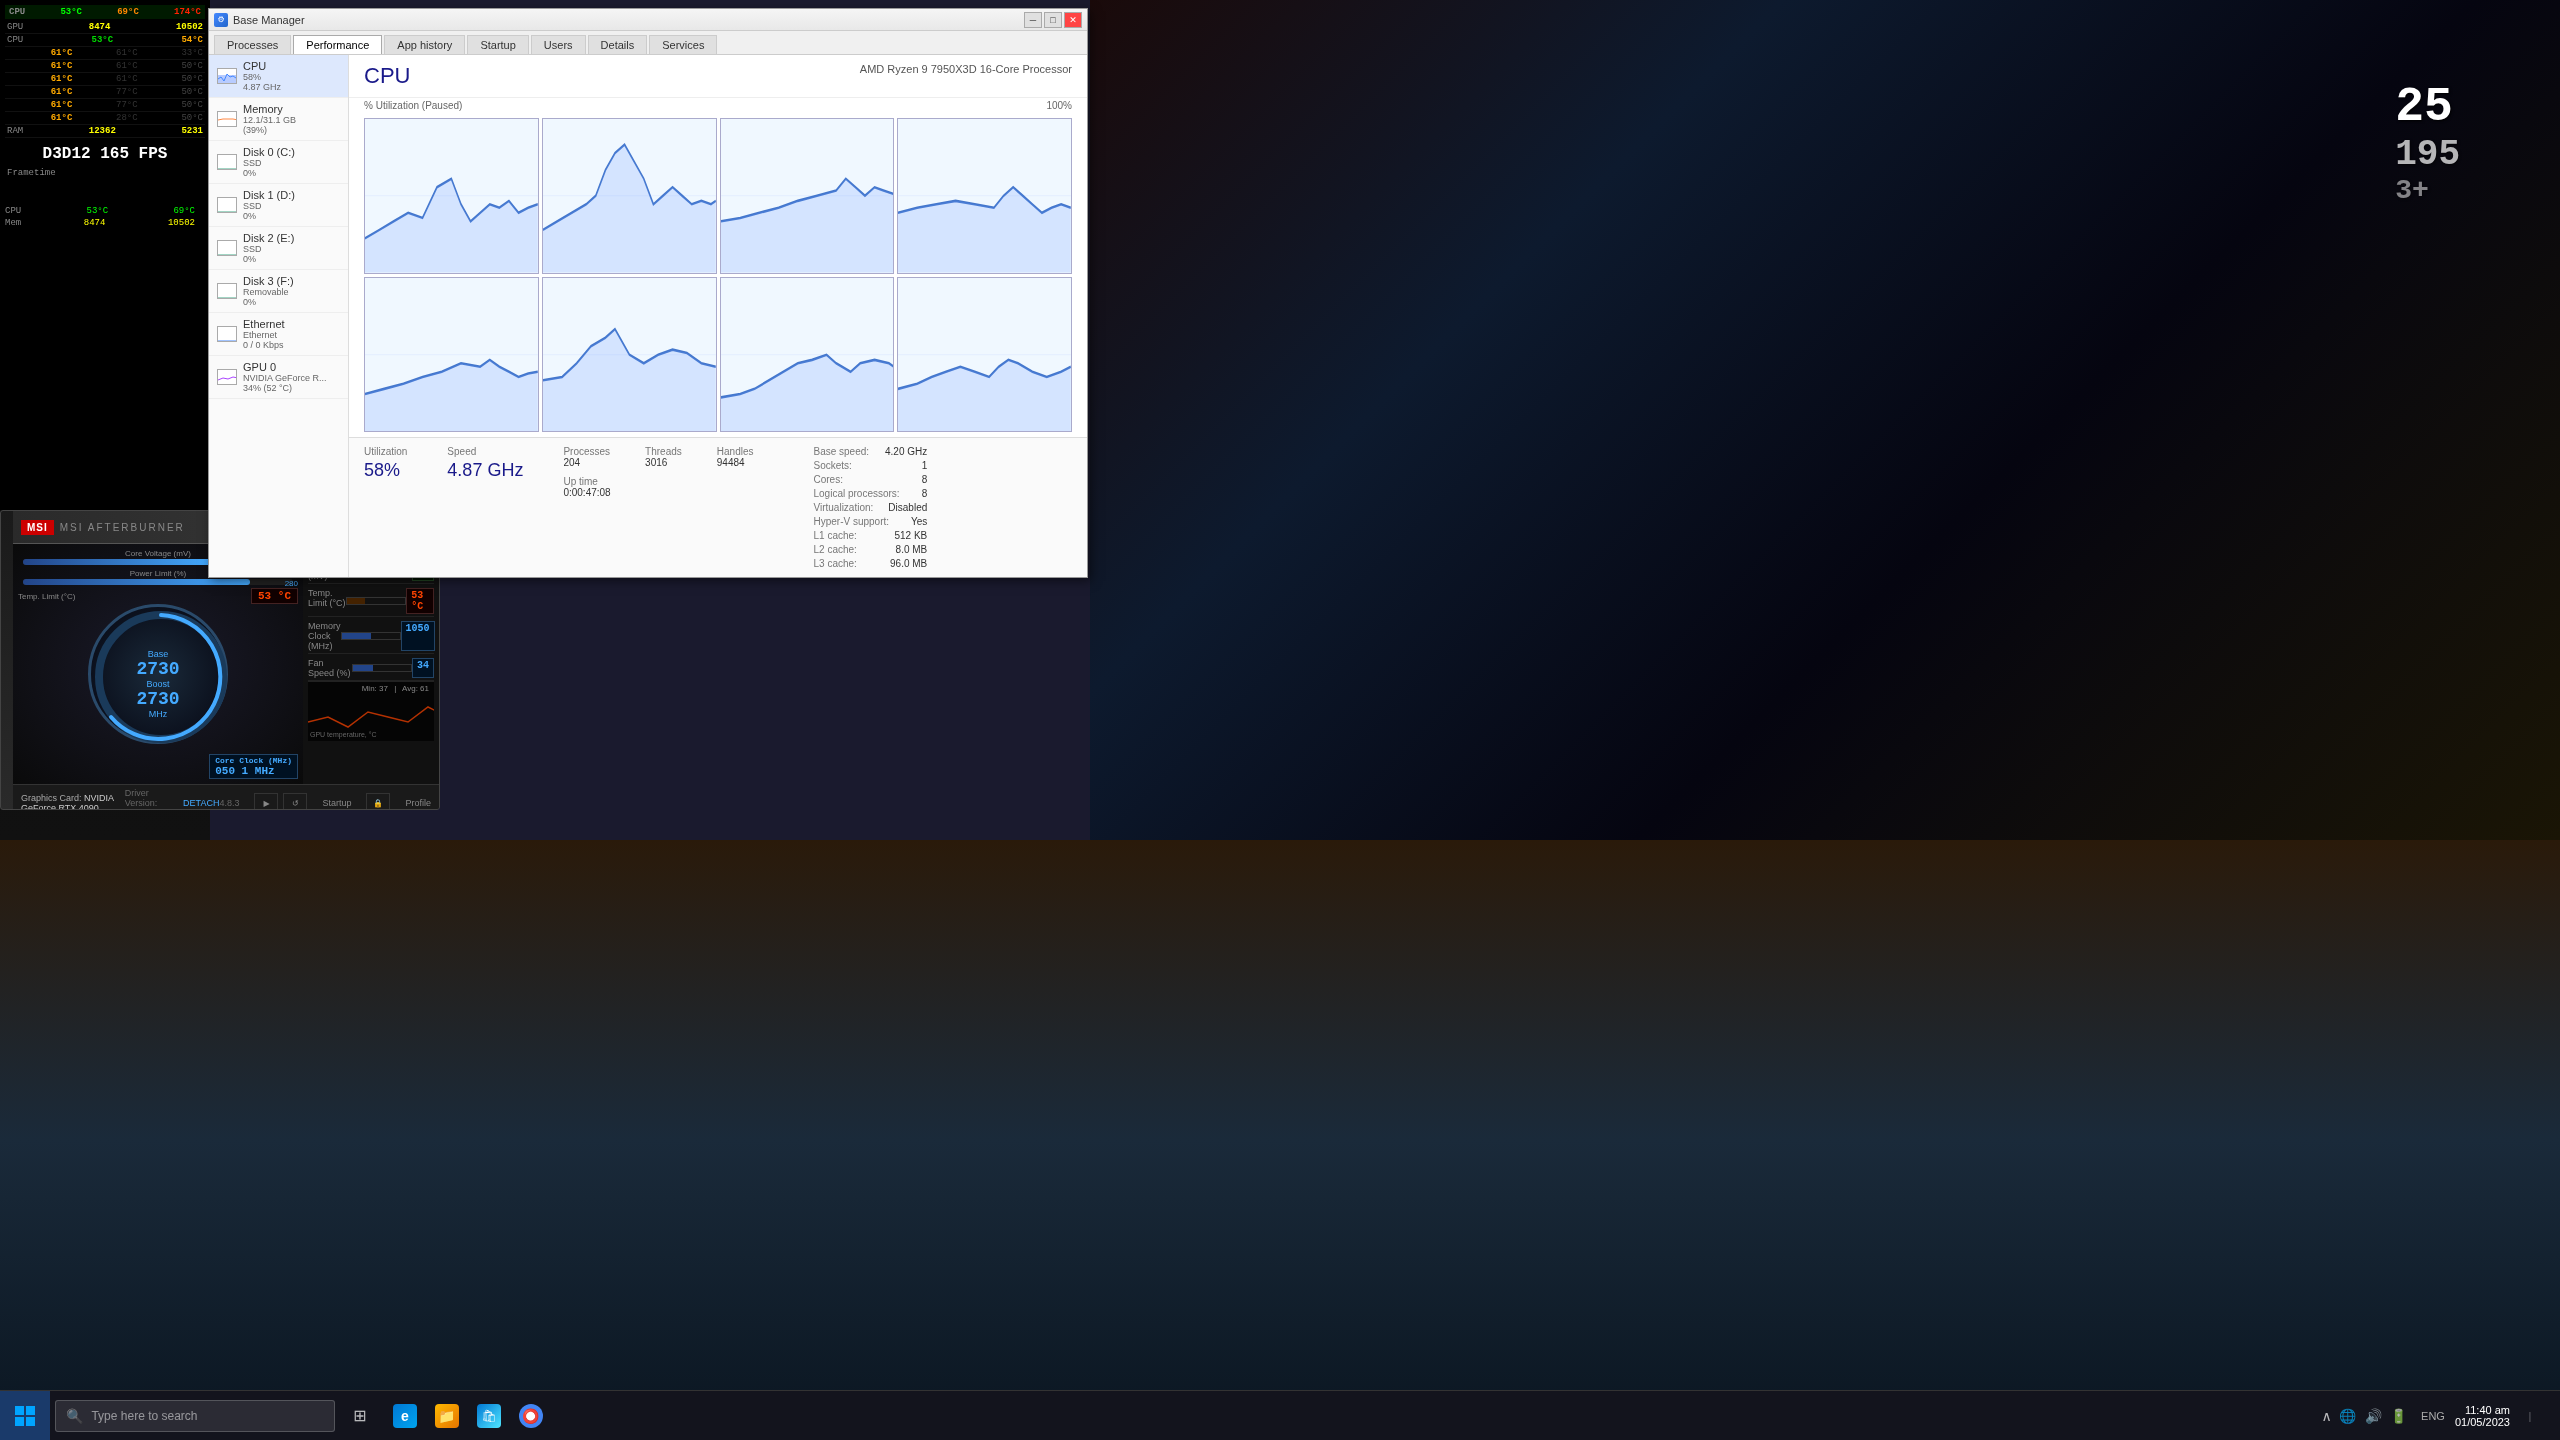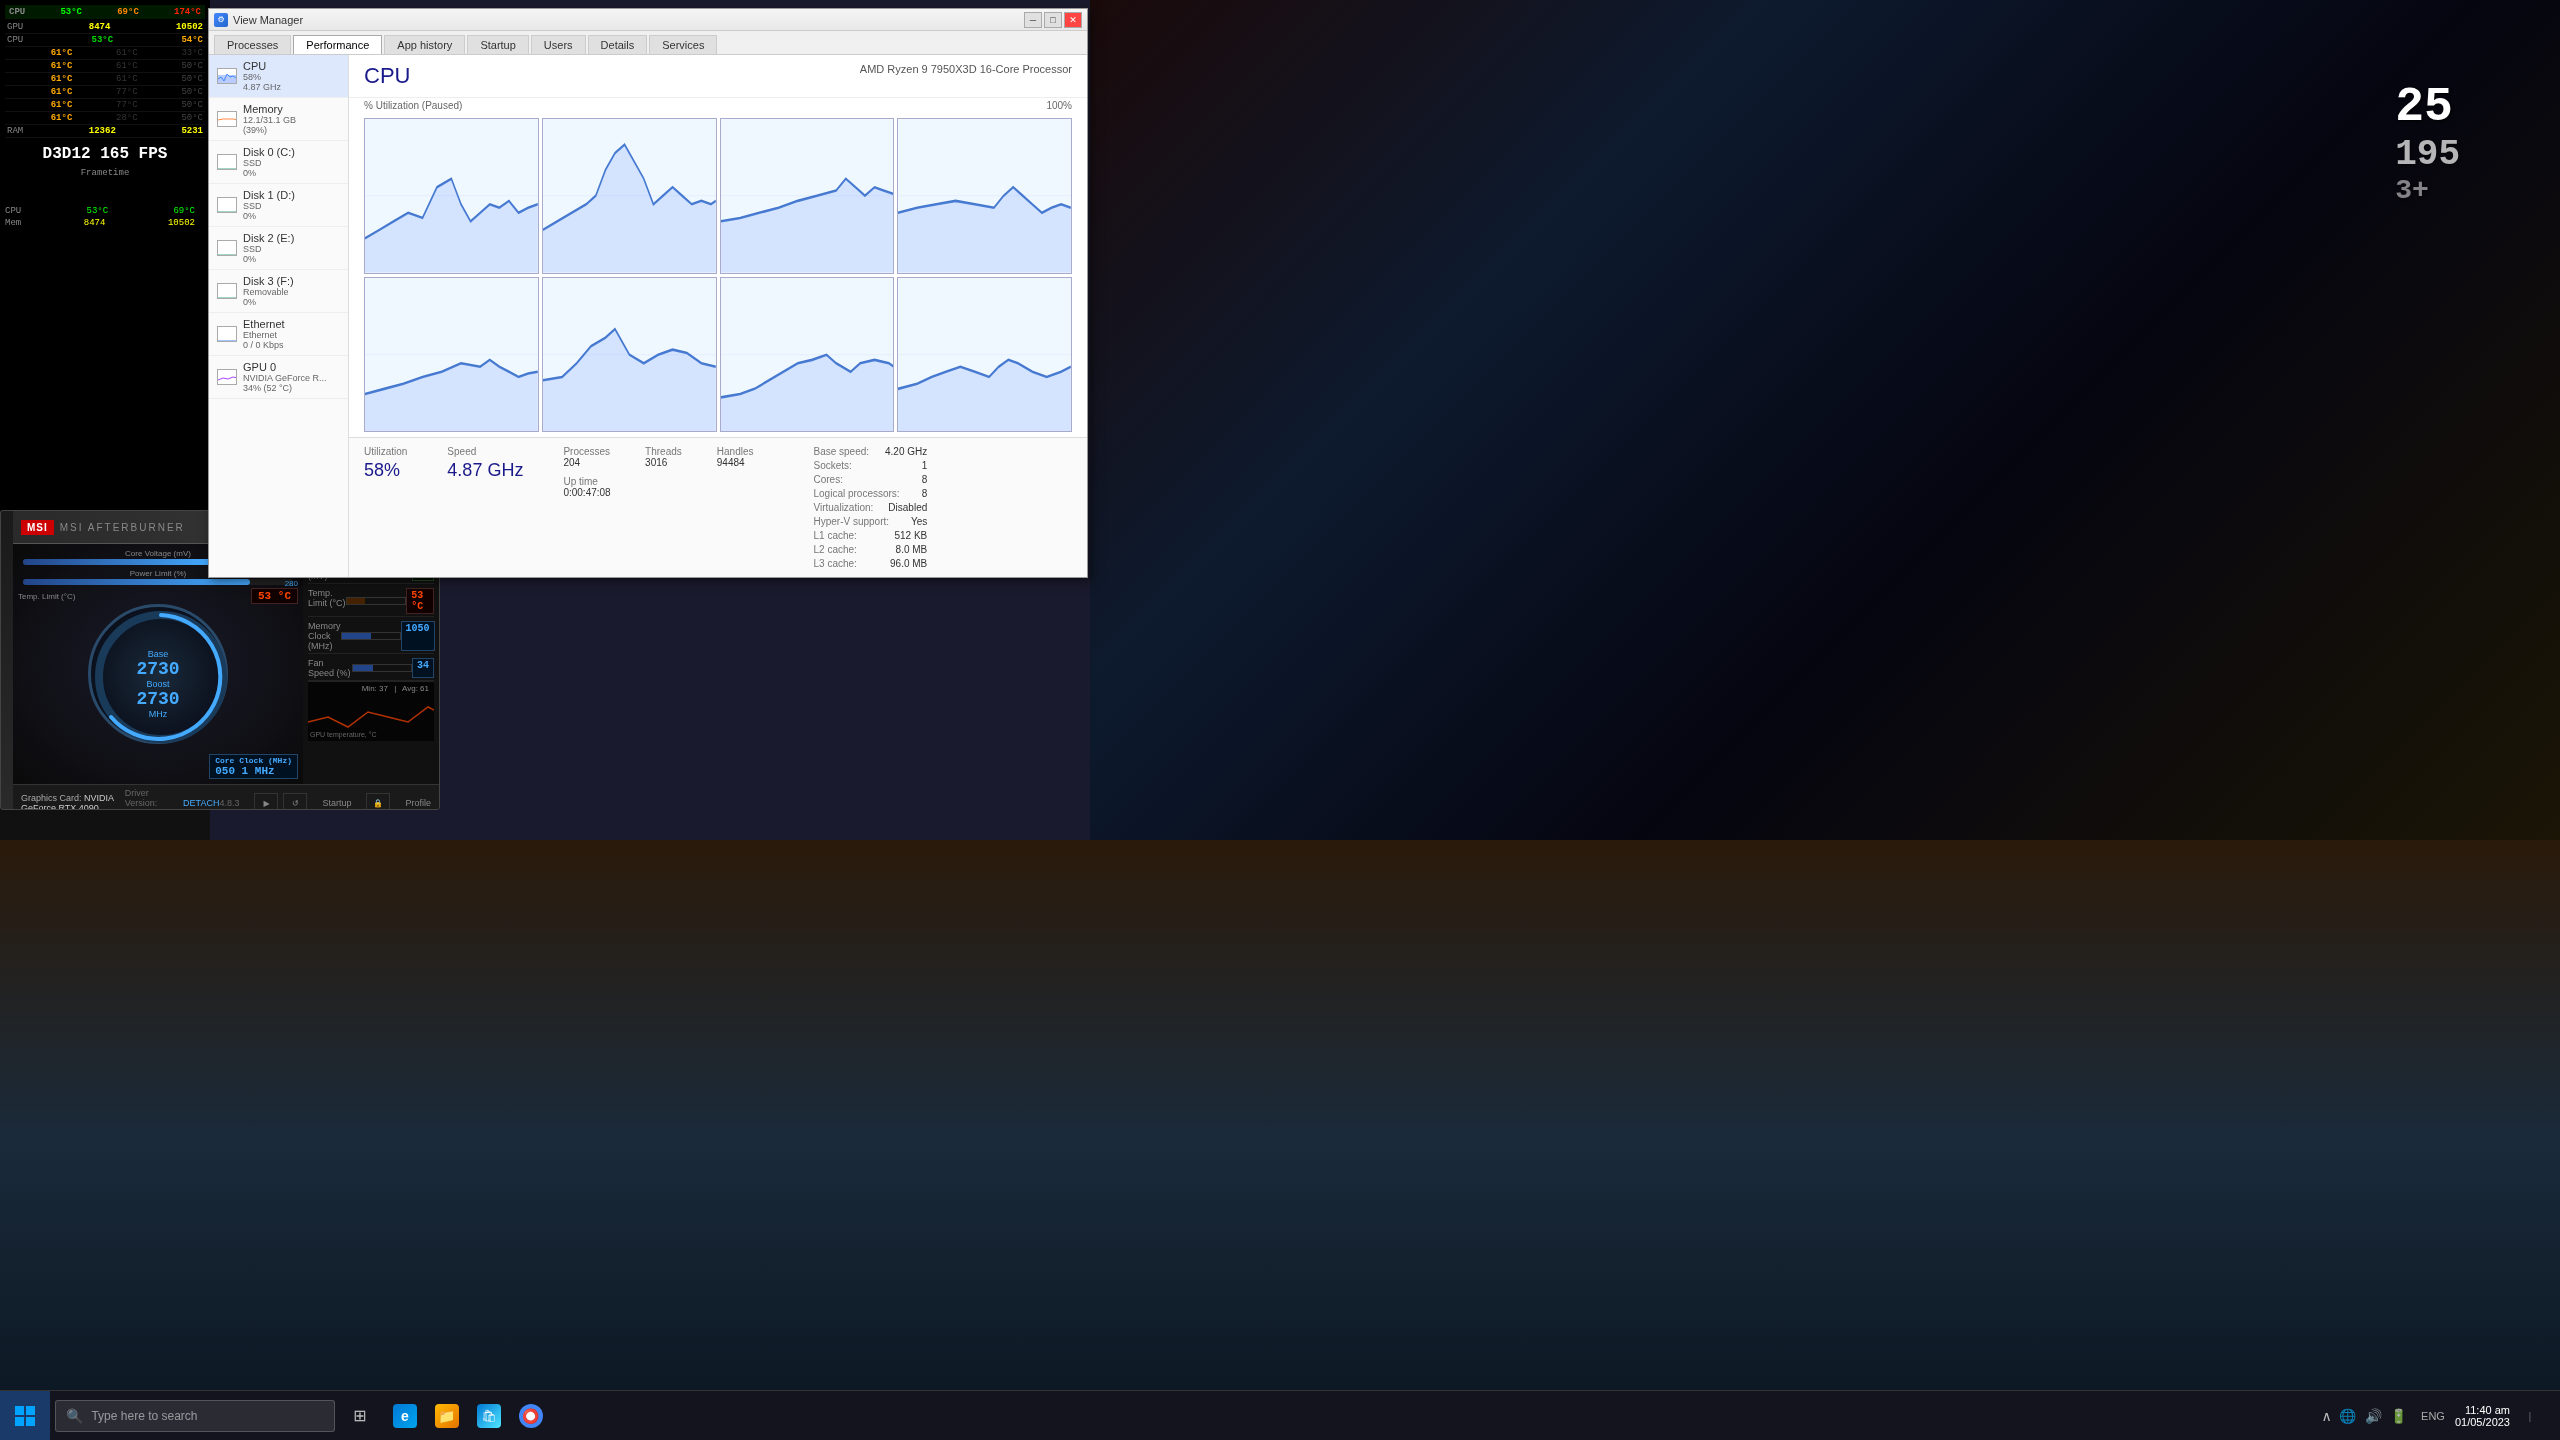--- a/index.html
+++ b/index.html
@@ -631,21 +631,21 @@
     <span style="color:#444;font-size:9px">50°C</span>
   </div>
   <div class="hw-monitor-row">
     <span class="hw-row-label">RAM</span>
     <span class="hw-row-val" style="color:#ffff00">12362</span>
     <span class="hw-row-val" style="color:#ffff00">5231</span>
   </div>
   <div style="padding:3px;font-size:16px;font-weight:bold;color:#fff;font-family:'Courier New',monospace;background:#000;margin-top:4px;text-align:center">
     D3D12 165 FPS
   </div>
-  <div style="color:#888;font-size:9px;text-align:center;padding:2px">Frametime</div>
+  <div style="color:#888;font-size:9px;text-align:left;padding:2px">Frametime</div>
 </div>
 
 <div class="frametime-display">
   <div class="ft-row">
     <span class="ft-label">CPU</span>
       <span class="ft-val">53°C</span>
       <span class="ft-val">69°C</span>
   </div>
   <div class="ft-row">
     <span class="ft-label">Mem</span>
@@ -787,21 +787,21 @@
       </div>
     </div>
   </div>
 </div>
 
 <div class="task-manager">
 
   <div class="tm-titlebar">
     <div class="tm-title">
       <div class="tm-title-icon">⚙</div>
-      <span>View Manager</span>
+      <span>Base Manager</span>
     </div>
     <div class="tm-controls">
       <div class="tm-btn">─</div>
       <div class="tm-btn">□</div>
       <div class="tm-btn close">✕</div>
     </div>
   </div>
 
 
   <div class="tm-tabs">

